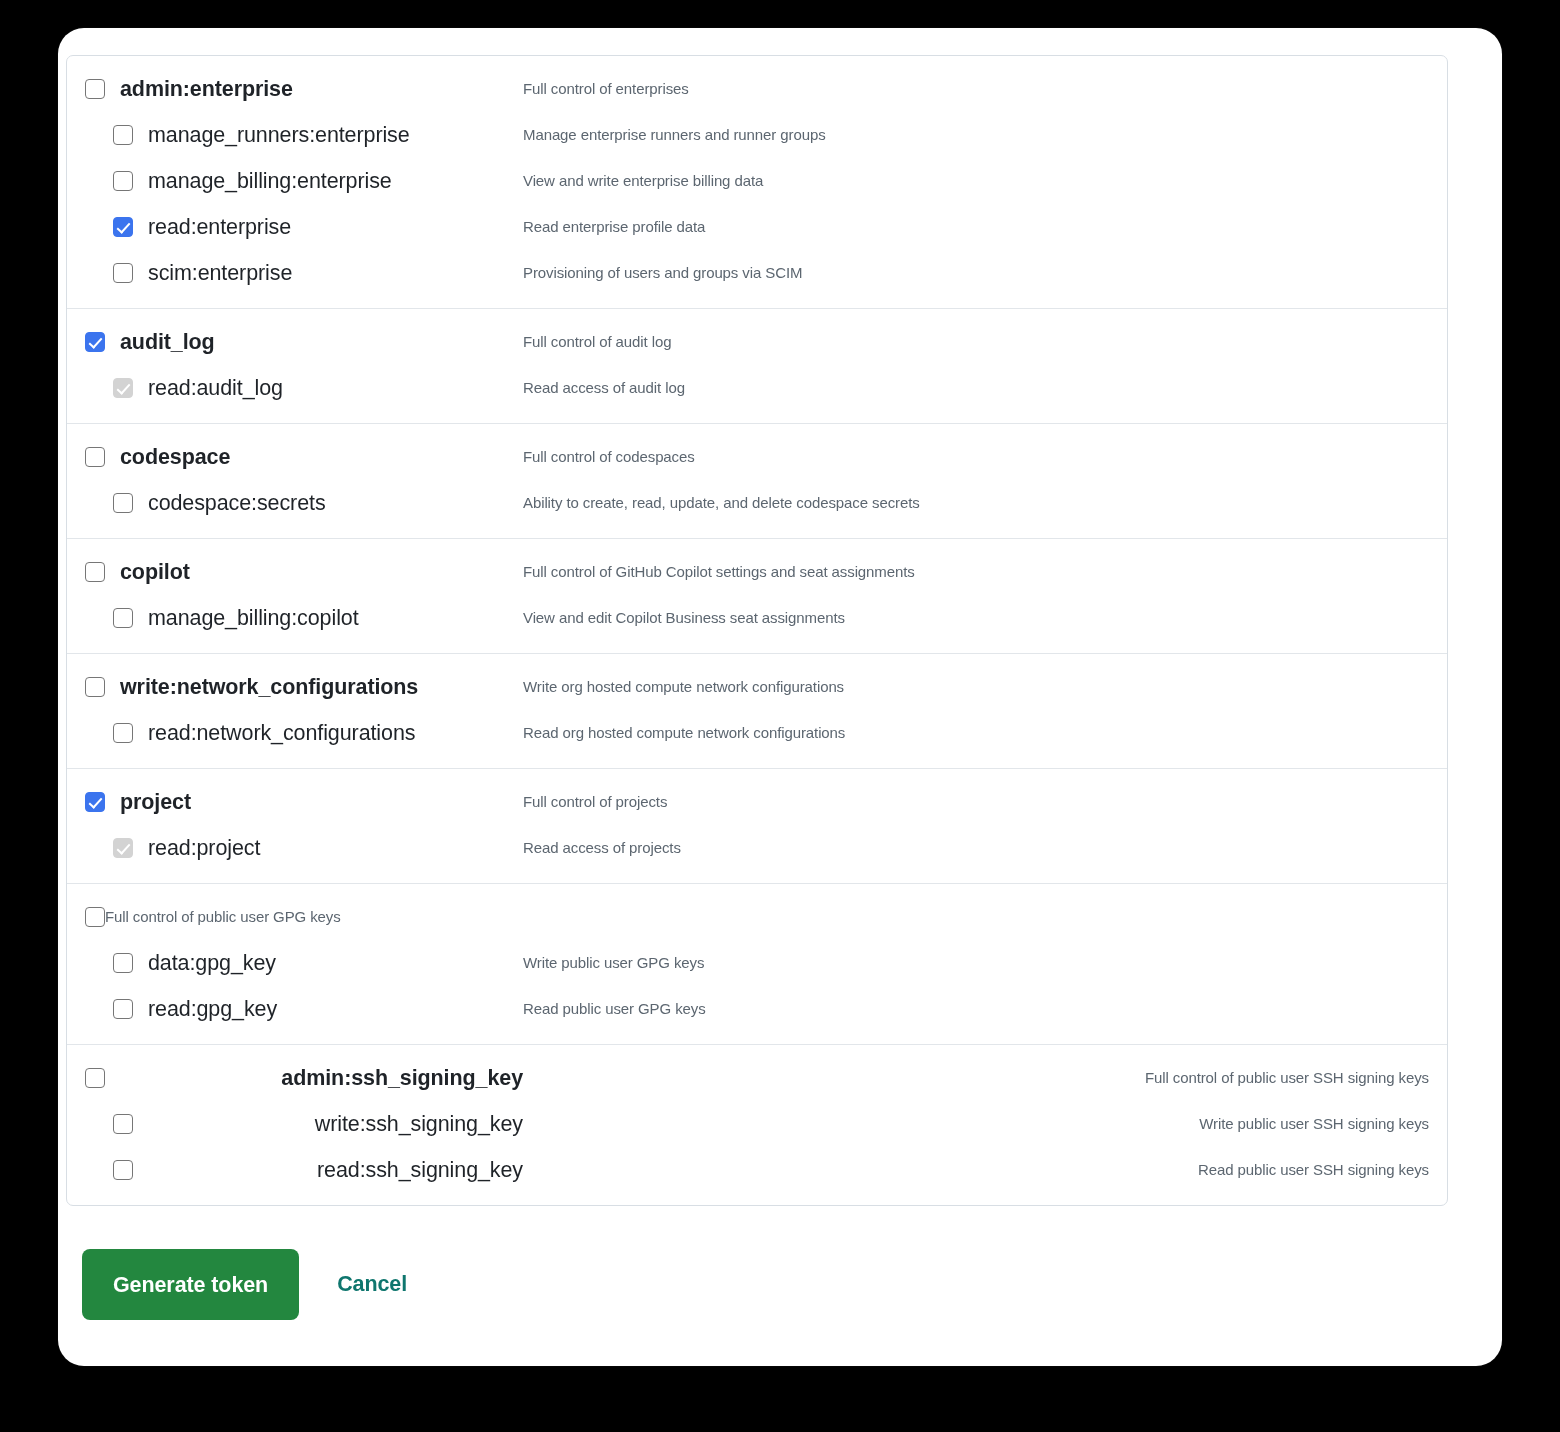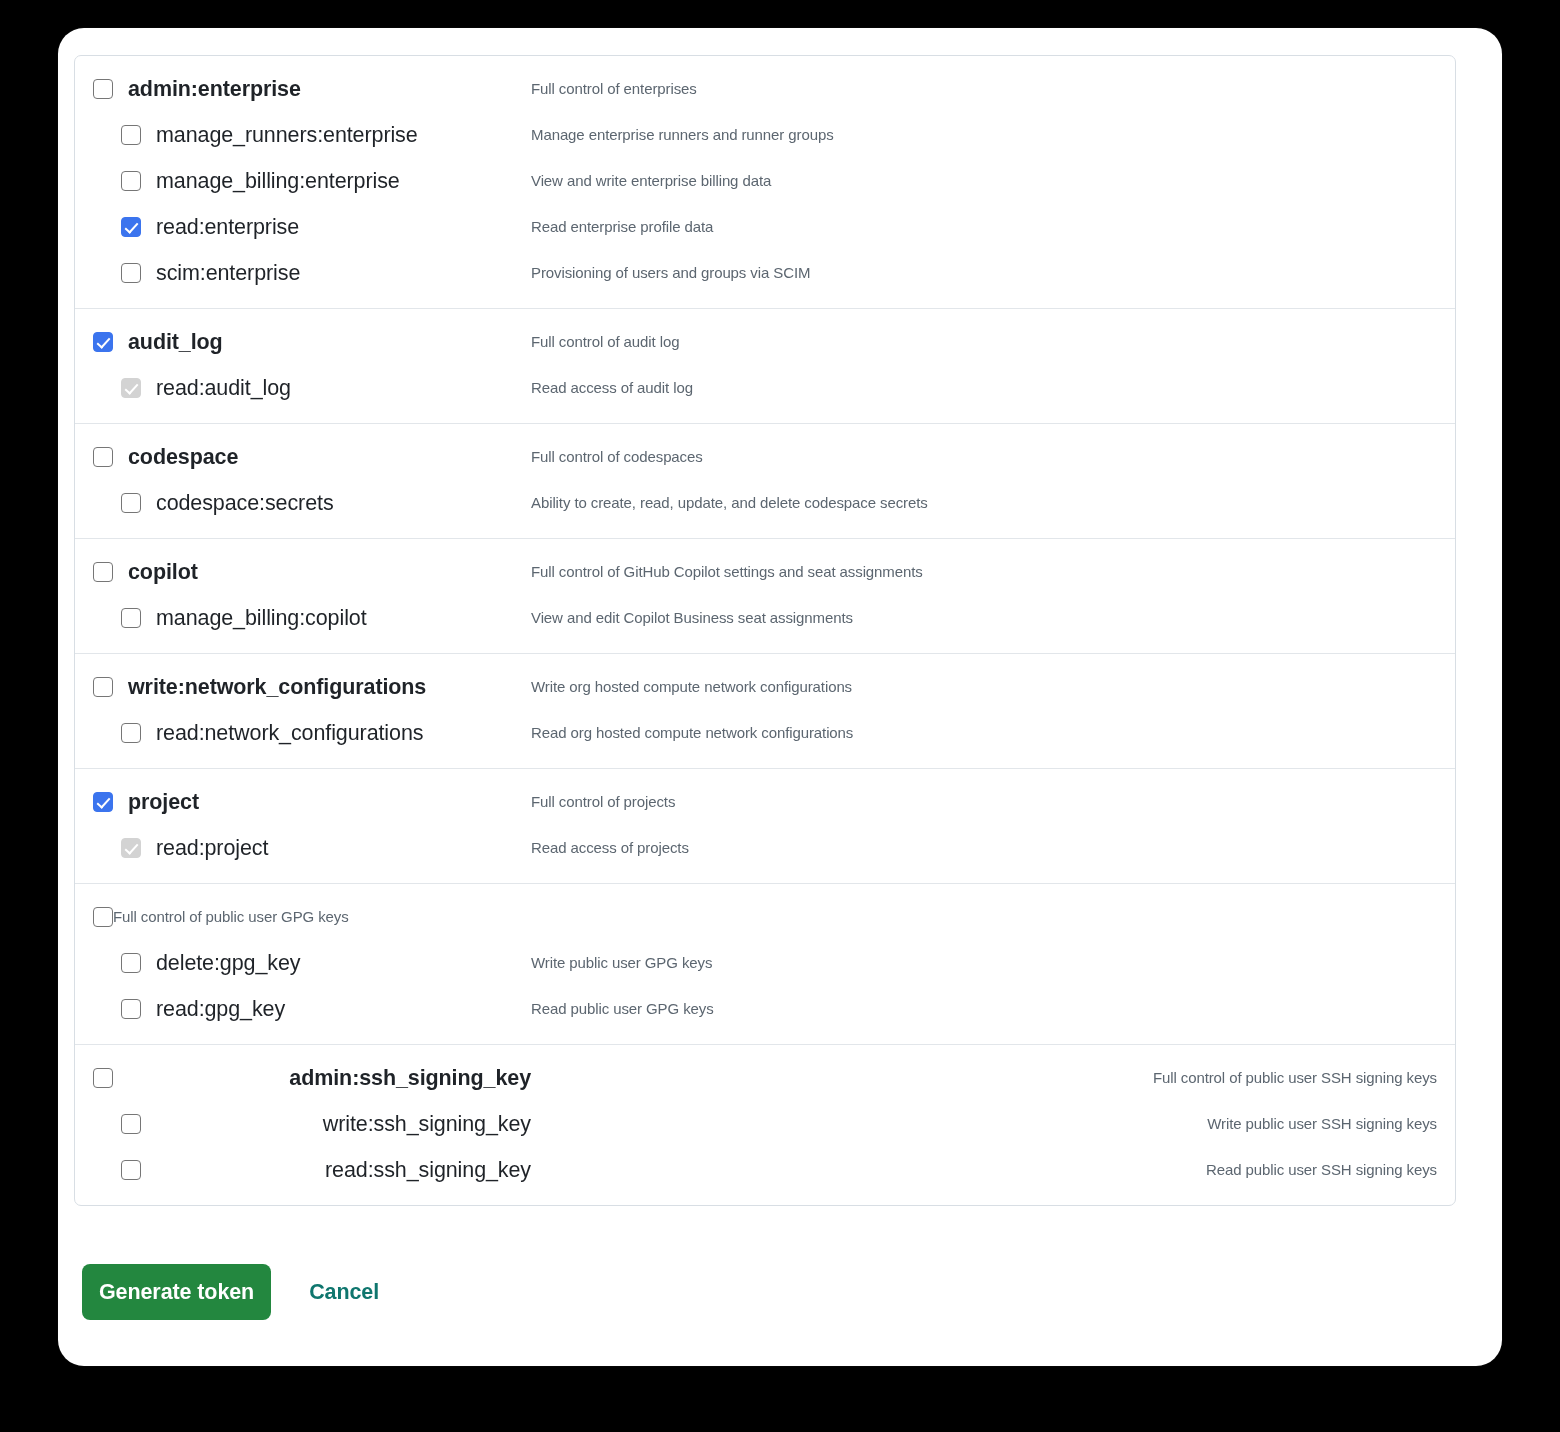--- a/index.html
+++ b/index.html
@@ -31,21 +31,21 @@
     height: 1338px;
     background: #ffffff;
     border-radius: 26px;
     box-shadow: 0 0 0 1px rgba(255,255,255,0.02);
     overflow: hidden;
   }
 
   
   .scope-list {
     position: absolute;
-    left: 16px;
+    left: 8px;
     top: 27px;
     width: 1382px;
     border: 1px solid #d8dee4;
     border-radius: 7px;
     background: #ffffff;
     overflow: hidden;
   }
 
   .scope-group {
     border-bottom: 1px solid #e2e6ea;
@@ -151,22 +151,22 @@
   }
   .btn-generate {
     background: #23873f;
     color: #ffffff;
     border: none;
     border-radius: 8px;
     font-family: "Liberation Sans", sans-serif;
     font-size: 21.5px;
     font-weight: 700;
     letter-spacing: -0.1px;
-    padding: 0 17px;
-    height: 56px;
+    padding: 0 31px;
+    height: 71px;
     line-height: 56px;
     cursor: pointer;
   }
   .btn-cancel {
     color: #0f766e;
     font-size: 21.5px;
     font-weight: 700;
     letter-spacing: -0.1px;
     text-decoration: none;
     cursor: pointer;
@@ -300,21 +300,21 @@
           <div class="scope-row parent">
             <div class="cb-cell">
               <span class="cbox"></span>
             </div>
             <div class="scope-desc">Full control of public user GPG keys</div>
           </div>
           <div class="scope-row child">
             <div class="cb-cell">
               <span class="cbox"></span>
             </div>
-            <div class="scope-name">delete:gpg_key</div>
+            <div class="scope-name">data:gpg_key</div>
             <div class="scope-desc">Write public user GPG keys</div>
           </div>
           <div class="scope-row child">
             <div class="cb-cell">
               <span class="cbox"></span>
             </div>
             <div class="scope-name">read:gpg_key</div>
             <div class="scope-desc">Read public user GPG keys</div>
           </div>
         </div>

